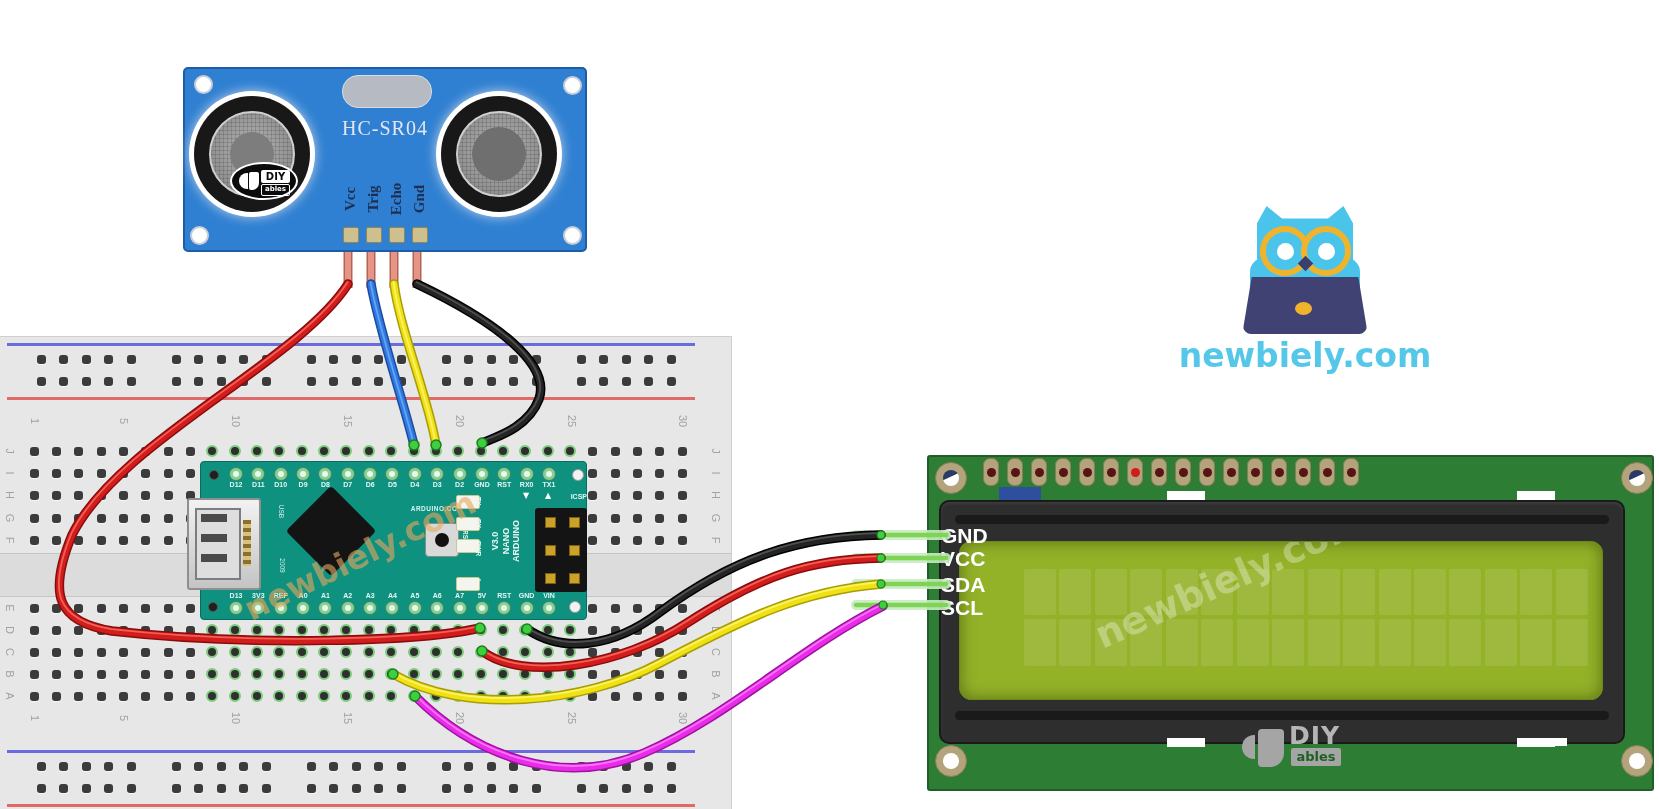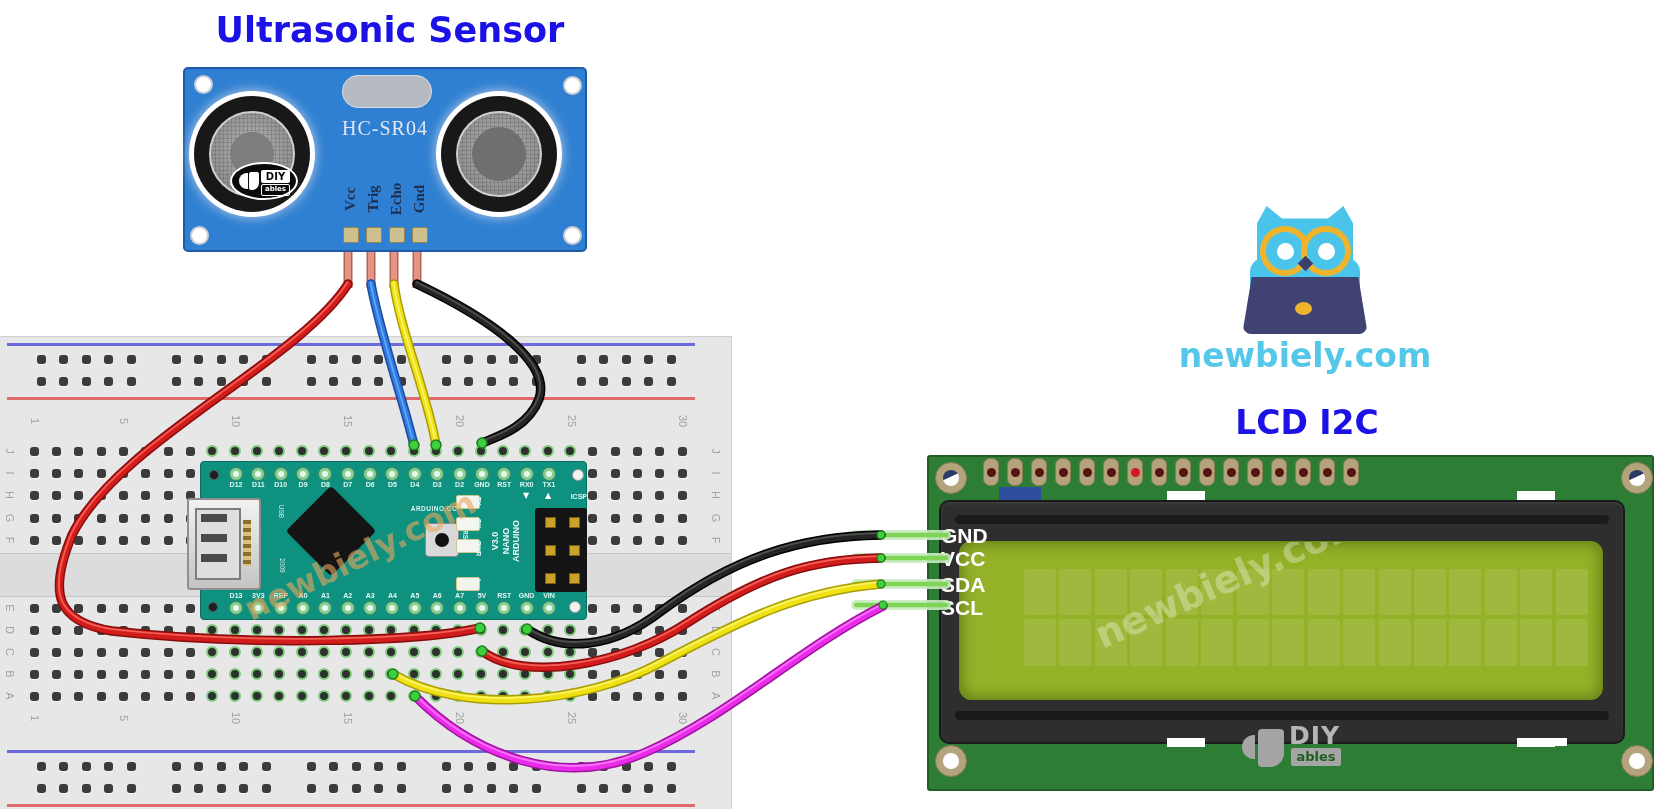--- a/index.html
+++ b/index.html
@@ -71,21 +71,20 @@
   #lcd-logo-main{position:absolute;left:360px;top:264px;font:bold 25px "DejaVu Sans",sans-serif;color:#b5b5b5;letter-spacing:1px;}
   #lcd-logo-sub{position:absolute;left:362px;top:291px;width:50px;height:18px;background:#a5a5a5;border-radius:2px;
     font:bold 13px "DejaVu Sans",sans-serif;color:#1d5f23;text-align:center;line-height:18px;}
   #wires{position:absolute;left:0;top:0;z-index:40;pointer-events:none;}
 </style>
 </head>
 <body>
 
 <div class="stage">
 
-  <div class="abs" id="title-sensor">Ultrasonic Sensor</div>
 
   <div class="abs" id="breadboard">
       <div style="position: absolute; left: 18px; top: 6px; width: 688px; height: 3px; background: rgb(107, 107, 223);"></div>
       <div style="position: absolute; left: 18px; top: 60px; width: 688px; height: 3px; background: rgb(224, 106, 106);"></div>
       <div style="position: absolute; left: 18px; top: 413px; width: 688px; height: 3px; background: rgb(107, 107, 223);"></div>
       <div style="position: absolute; left: 18px; top: 467px; width: 688px; height: 3px; background: rgb(224, 106, 106);"></div>
       <div style="position: absolute; left: 47.5px; top: 17.5px; width: 9px; height: 9px; background: rgb(59, 59, 59); border-radius: 3px; box-shadow: rgba(255, 255, 255, 0.7) 0px 1px 1px;"></div>
       <div style="position: absolute; left: 70px; top: 17.5px; width: 9px; height: 9px; background: rgb(59, 59, 59); border-radius: 3px; box-shadow: rgba(255, 255, 255, 0.7) 0px 1px 1px;"></div>
       <div style="position: absolute; left: 92.5px; top: 17.5px; width: 9px; height: 9px; background: rgb(59, 59, 59); border-radius: 3px; box-shadow: rgba(255, 255, 255, 0.7) 0px 1px 1px;"></div>
       <div style="position: absolute; left: 115px; top: 17.5px; width: 9px; height: 9px; background: rgb(59, 59, 59); border-radius: 3px; box-shadow: rgba(255, 255, 255, 0.7) 0px 1px 1px;"></div>
@@ -902,15 +901,14 @@
       </div>
     <div class="lens" style="left:61px">
         <div class="eye"></div>
       </div>
     <div class="beak"></div>
     <div class="laptop"></div>
     <div class="lap-dot"></div>
   </div>
 
   <div class="abs" id="brand-site">newbiely.com</div>
-  <div class="abs" id="title-lcd">LCD I2C</div>
 
 </div>
 
 </body></html>

